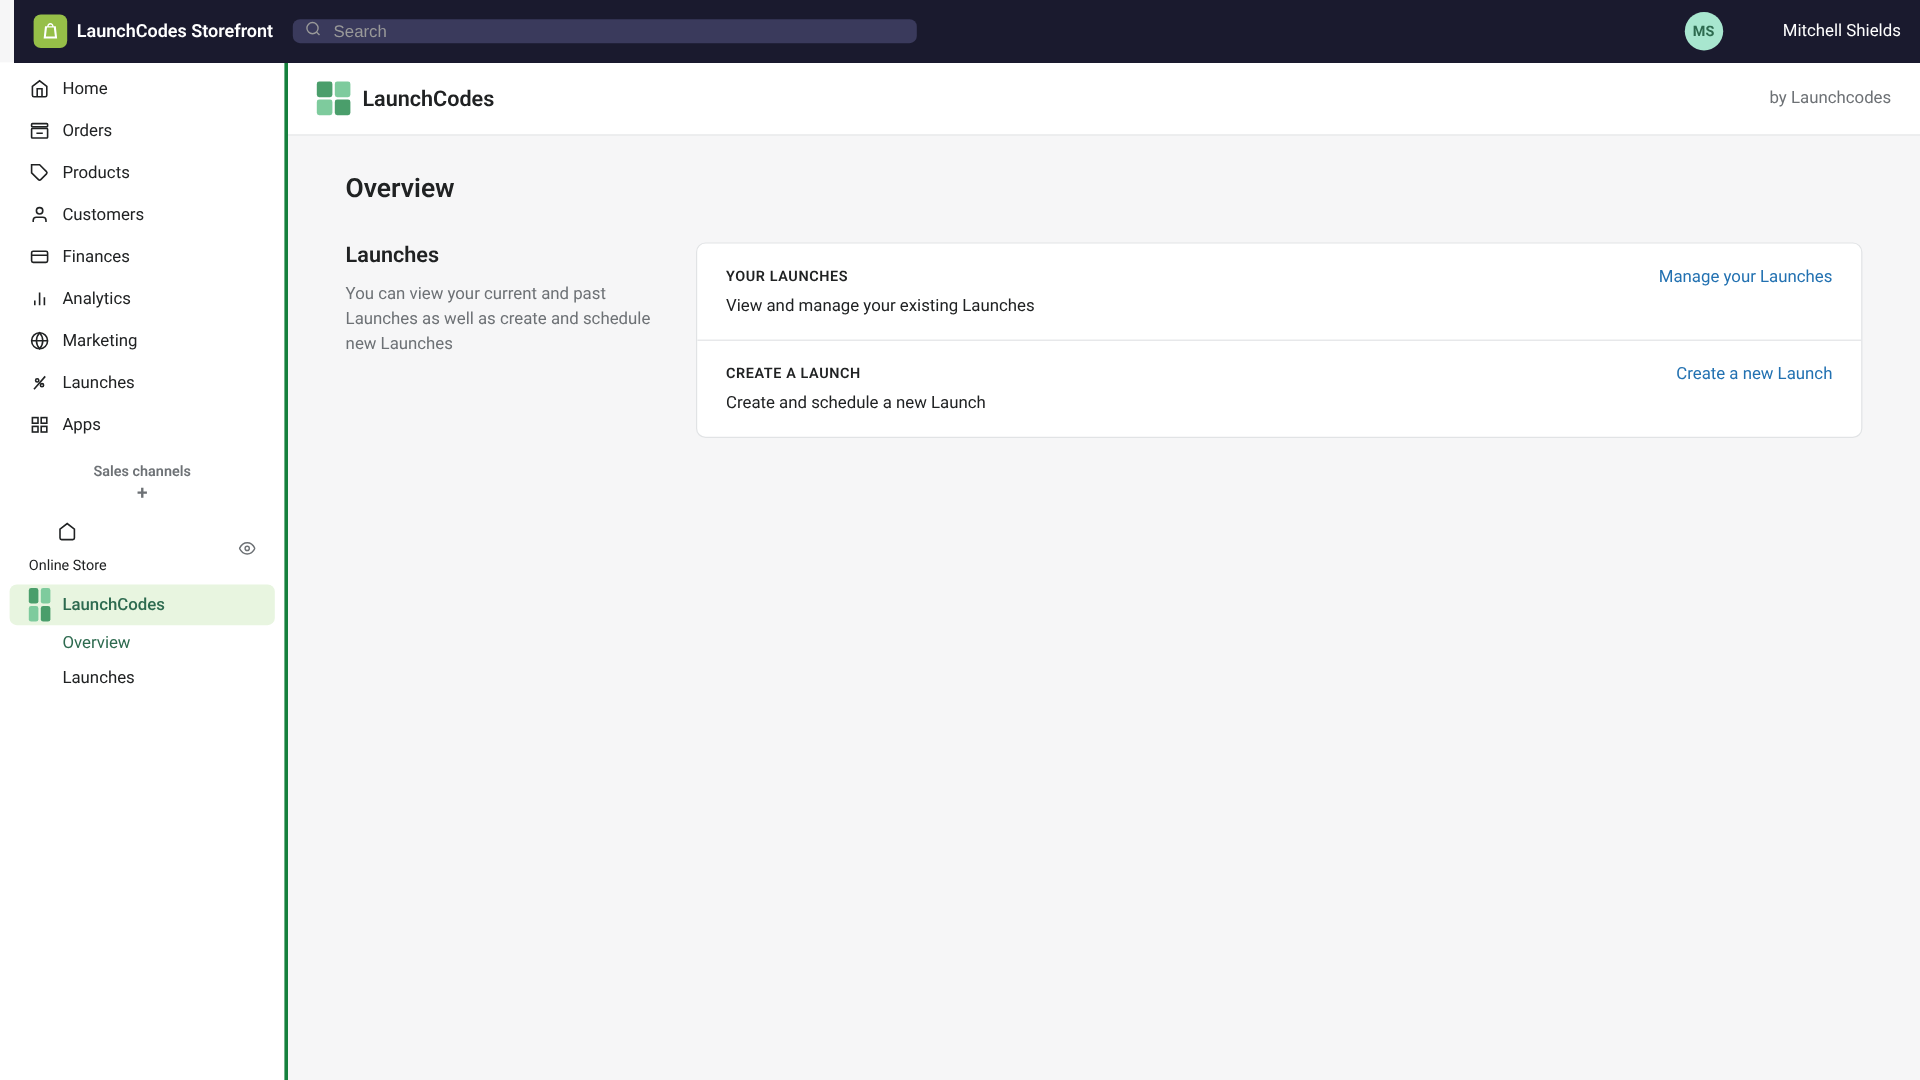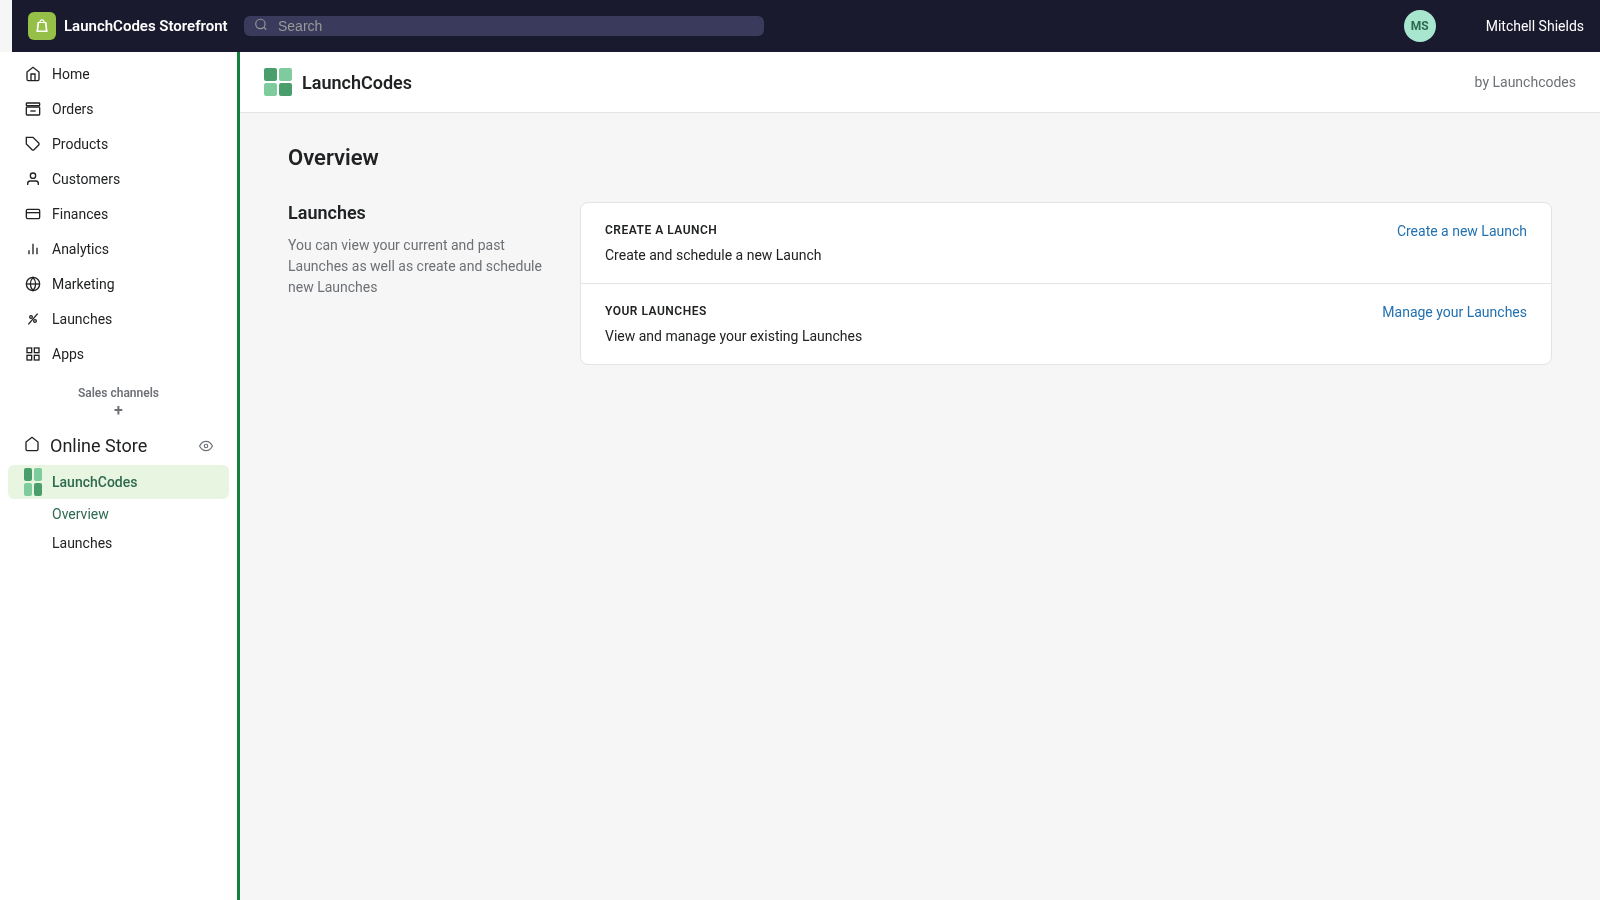--- a/index.html
+++ b/index.html
@@ -41,21 +41,21 @@
     .sidebar-item .icon { width: 18px; height: 18px; display: flex; align-items: center; justify-content: center; flex-shrink: 0; }
     .sidebar-section-header {
       display: flex; align-items: center; justify-content: space-between; padding: 14px 16px 6px; color: #6d7175; font-size: 12px; font-weight: 600; text-transform: none; flex-direction: column;
     }
     .sidebar-sub-item {
       padding: 6px 16px 6px 44px; color: #202223; cursor: pointer; font-size: 14px; border-radius: 6px; margin: 1px 8px;
     }
     .sidebar-sub-item.active { color: #2d6a4f; }
     .add-btn { width: 20px; height: 20px; border-radius: 50%; display: flex; align-items: center; justify-content: center; cursor: pointer; color: #6d7175; font-size: 16px; }
     .online-store-row { display: flex; align-items: center; justify-content: space-between; padding: 8px 16px; margin: 1px 8px; border-radius: 6px; cursor: pointer; }
-    .online-store-left { display: flex; align-items: flex-end; gap: 10px; font-size: 18px; color: #202223; }
+    .online-store-left { display: flex; align-items: center; gap: 10px; font-size: 12px; color: #202223; flex-direction: column; }
     .eye-btn { color: #6d7175; display: flex; align-items: center; }
 
     
     .main { flex: 1; }
     .app-header {
       background: #fff; border-bottom: 1px solid #e1e3e5; padding: 16px 24px; display: flex; align-items: center; justify-content: space-between;
     }
     .app-header-left { display: flex; align-items: center; gap: 10px; }
     .app-header-icon { width: 28px; height: 28px; }
     .app-header-title { font-size: 18px; font-weight: 600; }
@@ -272,31 +272,31 @@
         <div class="overview-left">
           <div class="launches-title">Launches</div>
           <div class="launches-desc">You can view your current and past Launches as well as create and schedule new Launches</div>
         </div>
 
         <div class="overview-right">
           <div class="card">
 
             <div class="card-row">
               <div class="card-row-header">
+                <span class="card-row-label">YOUR LAUNCHES</span>
+                <a class="card-row-link">Manage your Launches</a>
+              </div>
+              <div class="card-row-desc">View and manage your existing Launches</div>
+            </div>
+
+            <div class="card-row">
+              <div class="card-row-header">
                 <span class="card-row-label">CREATE A LAUNCH</span>
                 <a class="card-row-link">Create a new Launch</a>
               </div>
               <div class="card-row-desc">Create and schedule a new Launch</div>
             </div>
-
-            <div class="card-row">
-              <div class="card-row-header">
-                <span class="card-row-label">YOUR LAUNCHES</span>
-                <a class="card-row-link">Manage your Launches</a>
-              </div>
-              <div class="card-row-desc">View and manage your existing Launches</div>
-            </div>
           </div>
         </div>
       </div>
     </div>
   </div>
 </div>
 
 </body></html>

